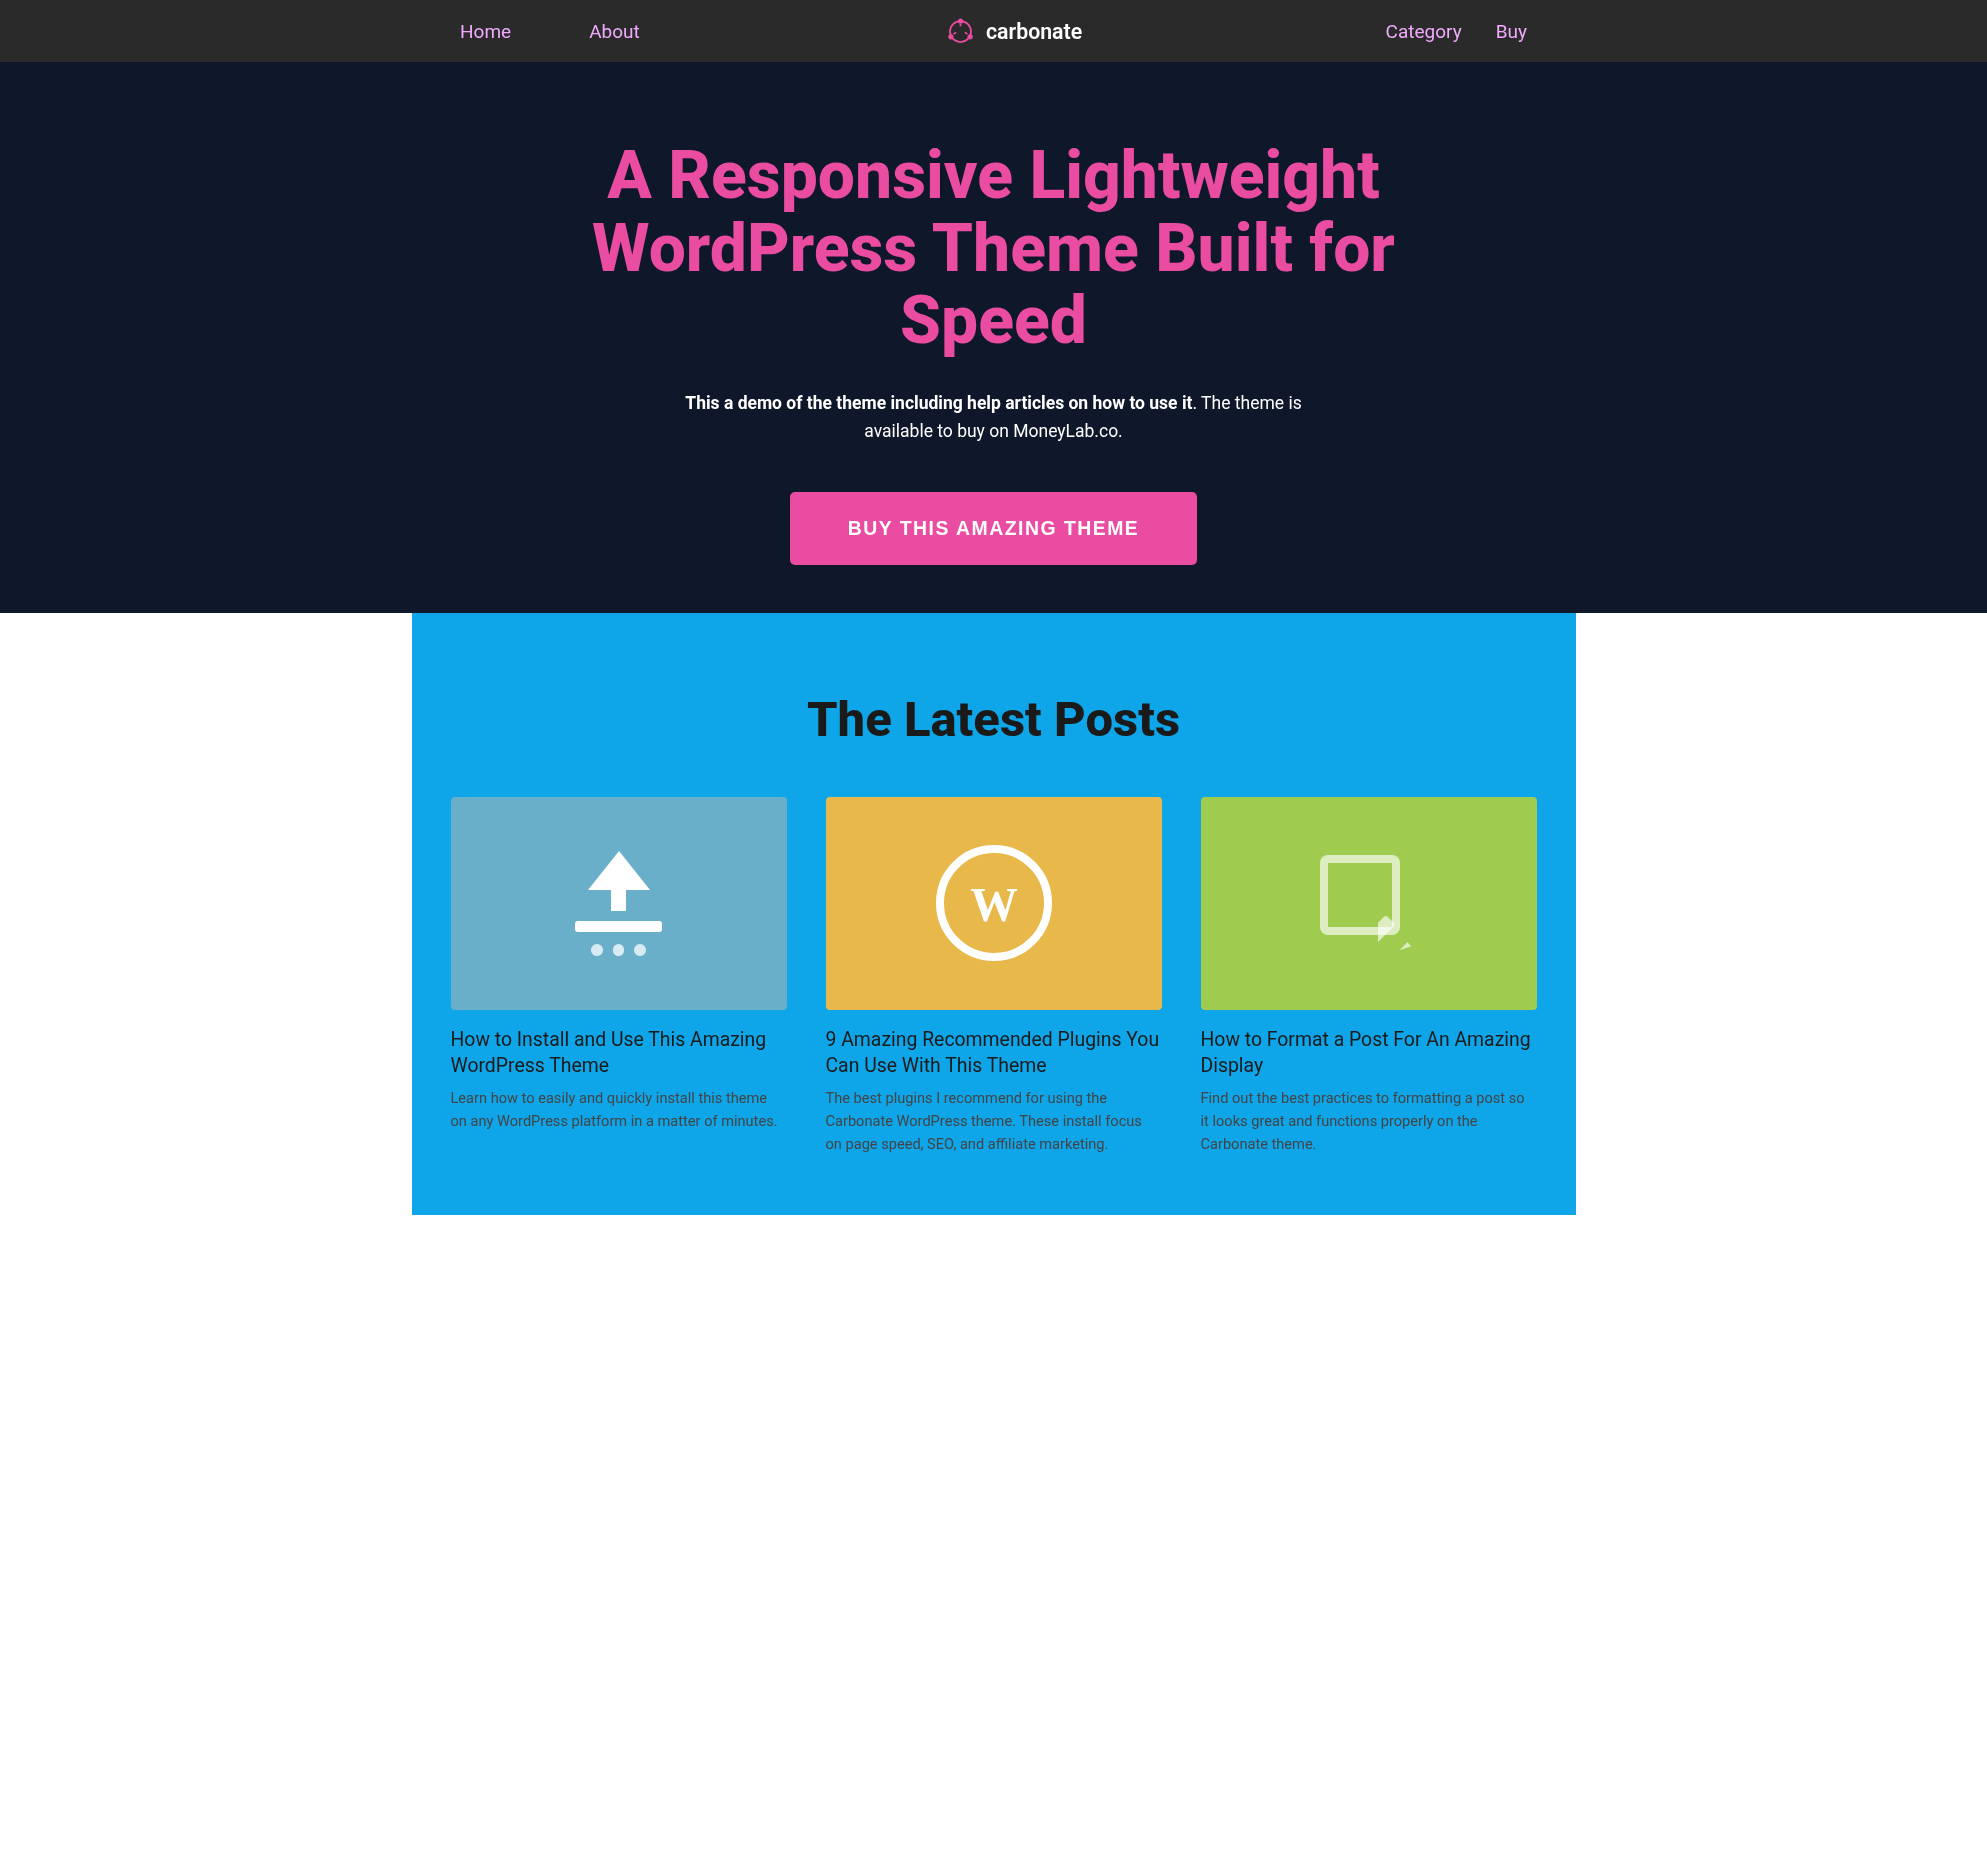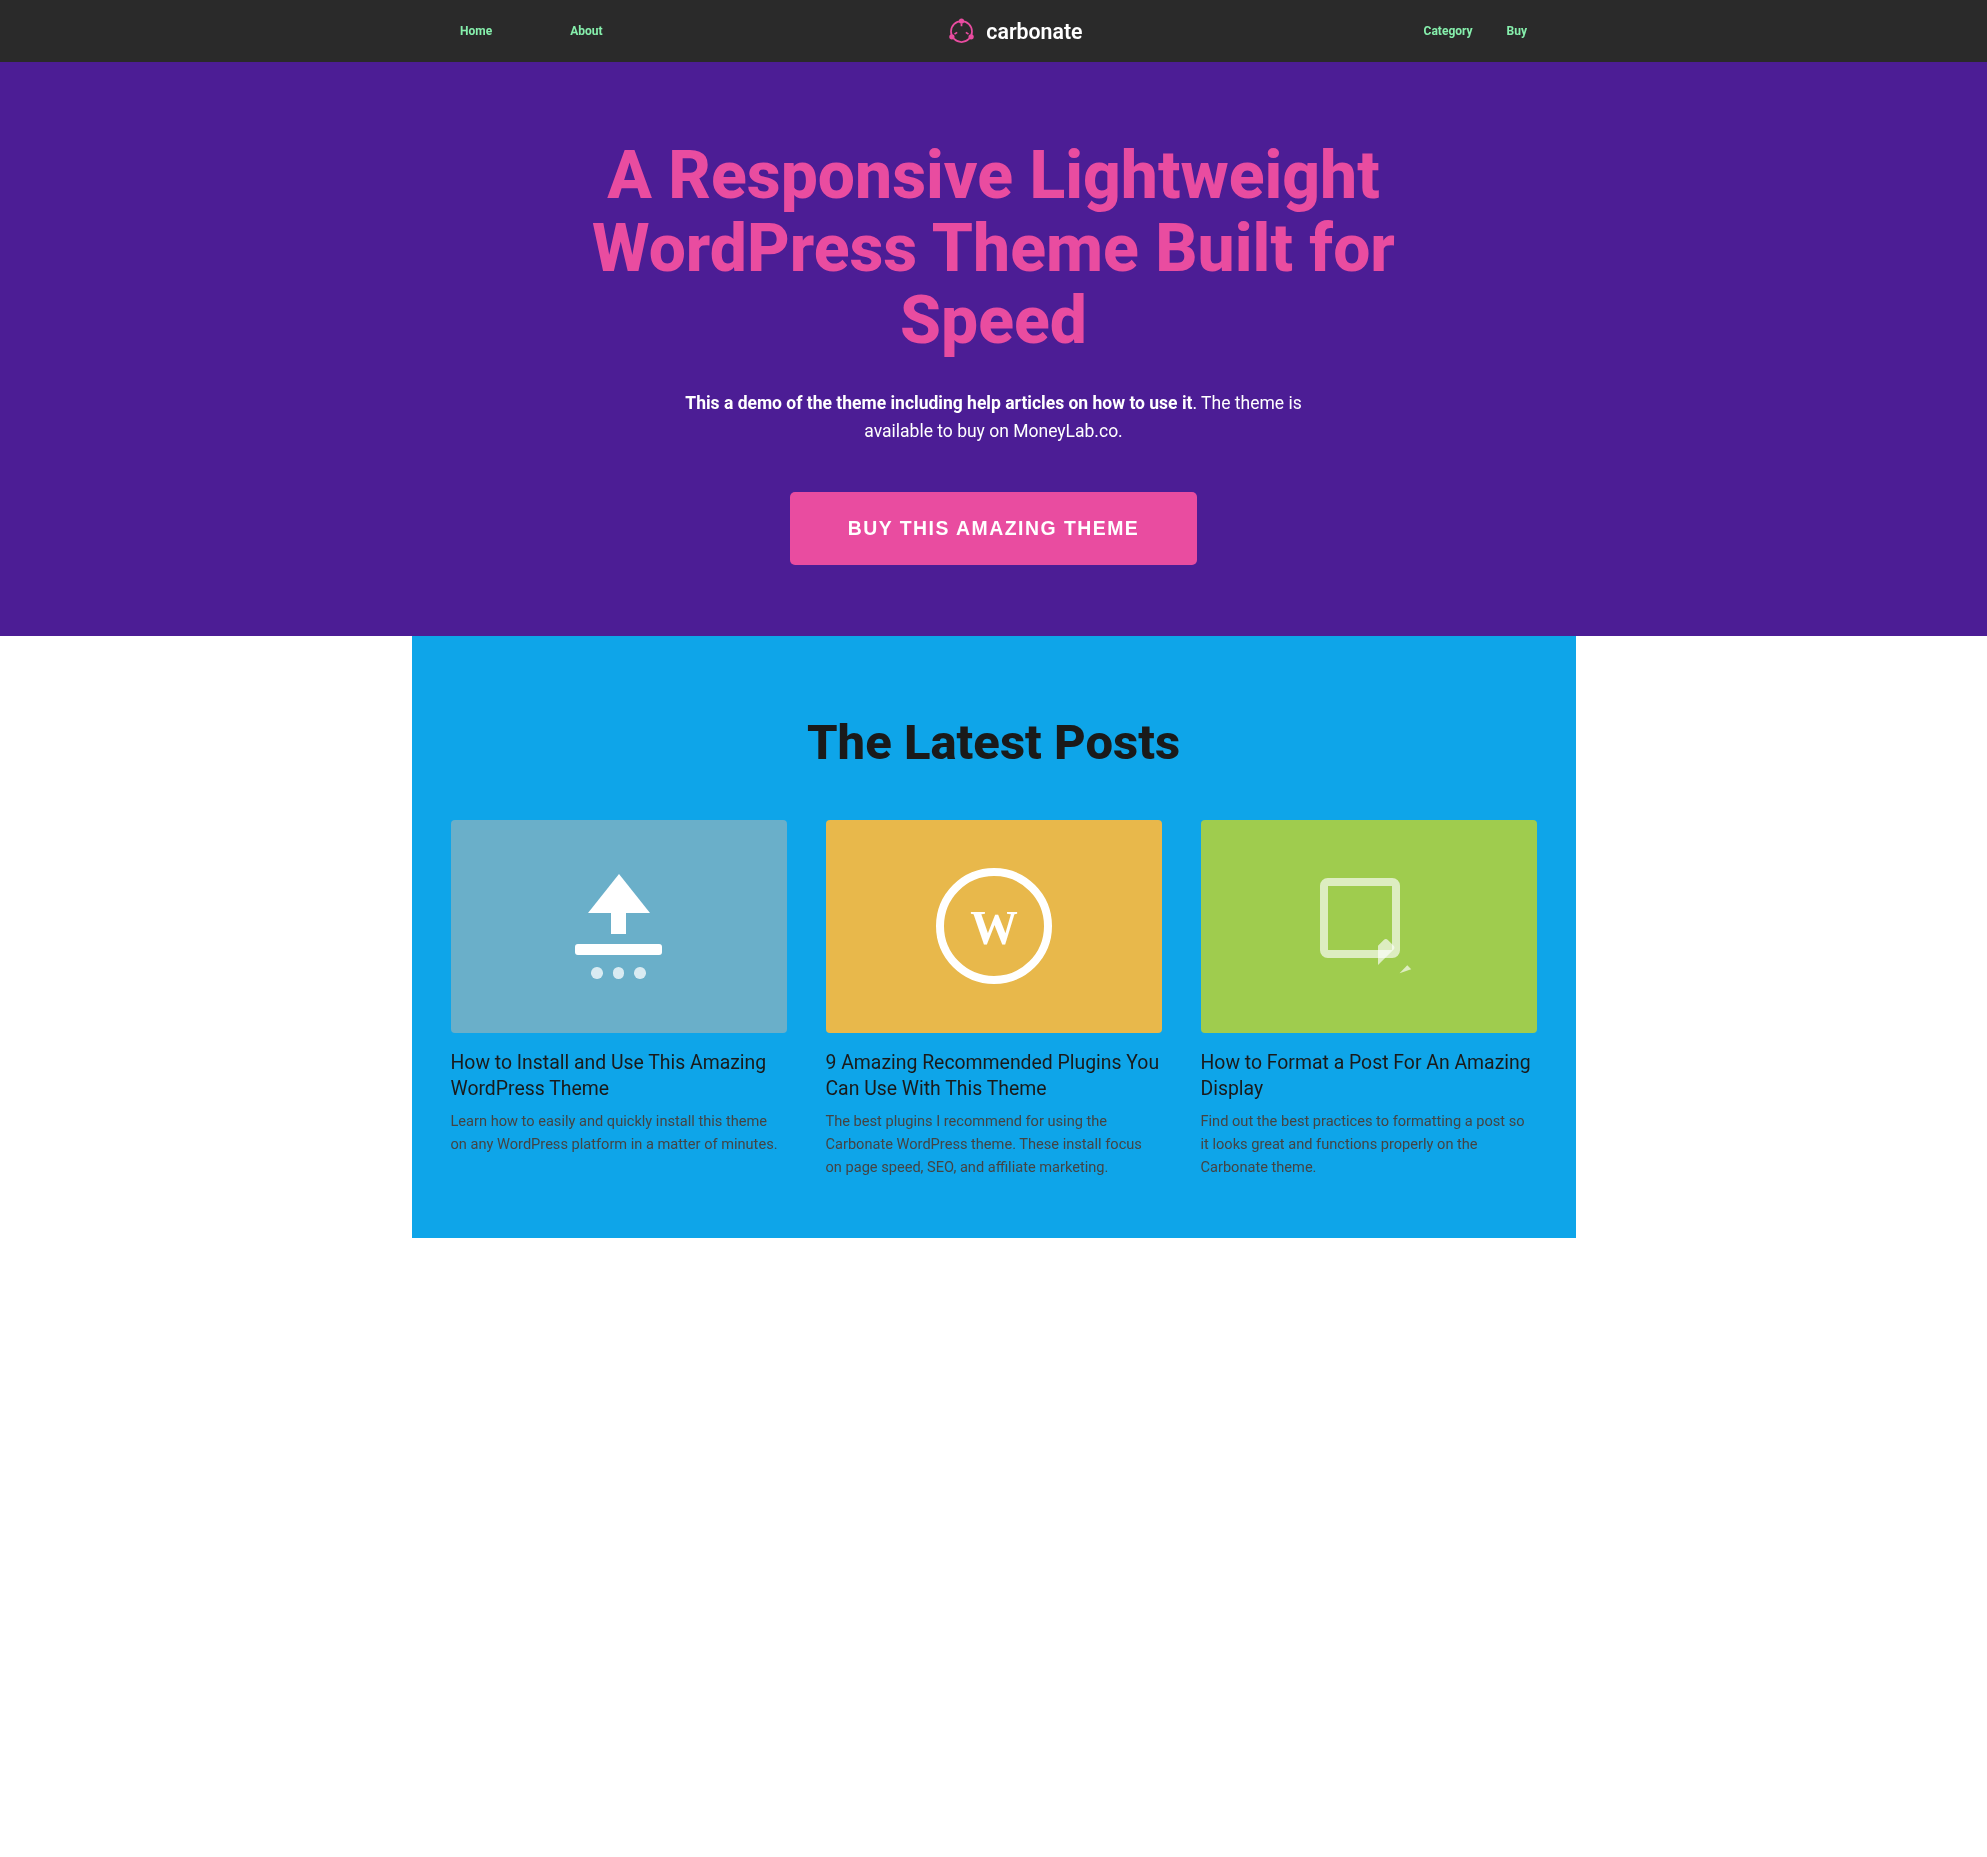--- a/index.html
+++ b/index.html
@@ -41,31 +41,31 @@
       font-size: 21.3px;
       font-weight: 600;
       text-decoration: none;
       text-align: center;
     }
     .nav-logo svg {
       width: 35px;
       height: 35px;
     }
     .nav-link {
-      color: #86efac;
+      color: #f0abfc;
       text-decoration: none;
-      font-size: 12px;
-      font-weight: 700;
+      font-size: 19px;
+      font-weight: 400;
     }
 
     
     .hero {
-      background: #4c1d95;
+      background: #0f172a;
       text-align: center;
-      padding: 78px 39px 71px;
+      padding: 78px 39px 48px;
       color: #fff;
     }
     .hero-title {
       font-size: 66px;
       font-weight: 800;
       color: #e94ca0;
       line-height: 1.1;
       max-width: 873px;
       margin: 0 auto 31px;
     }

